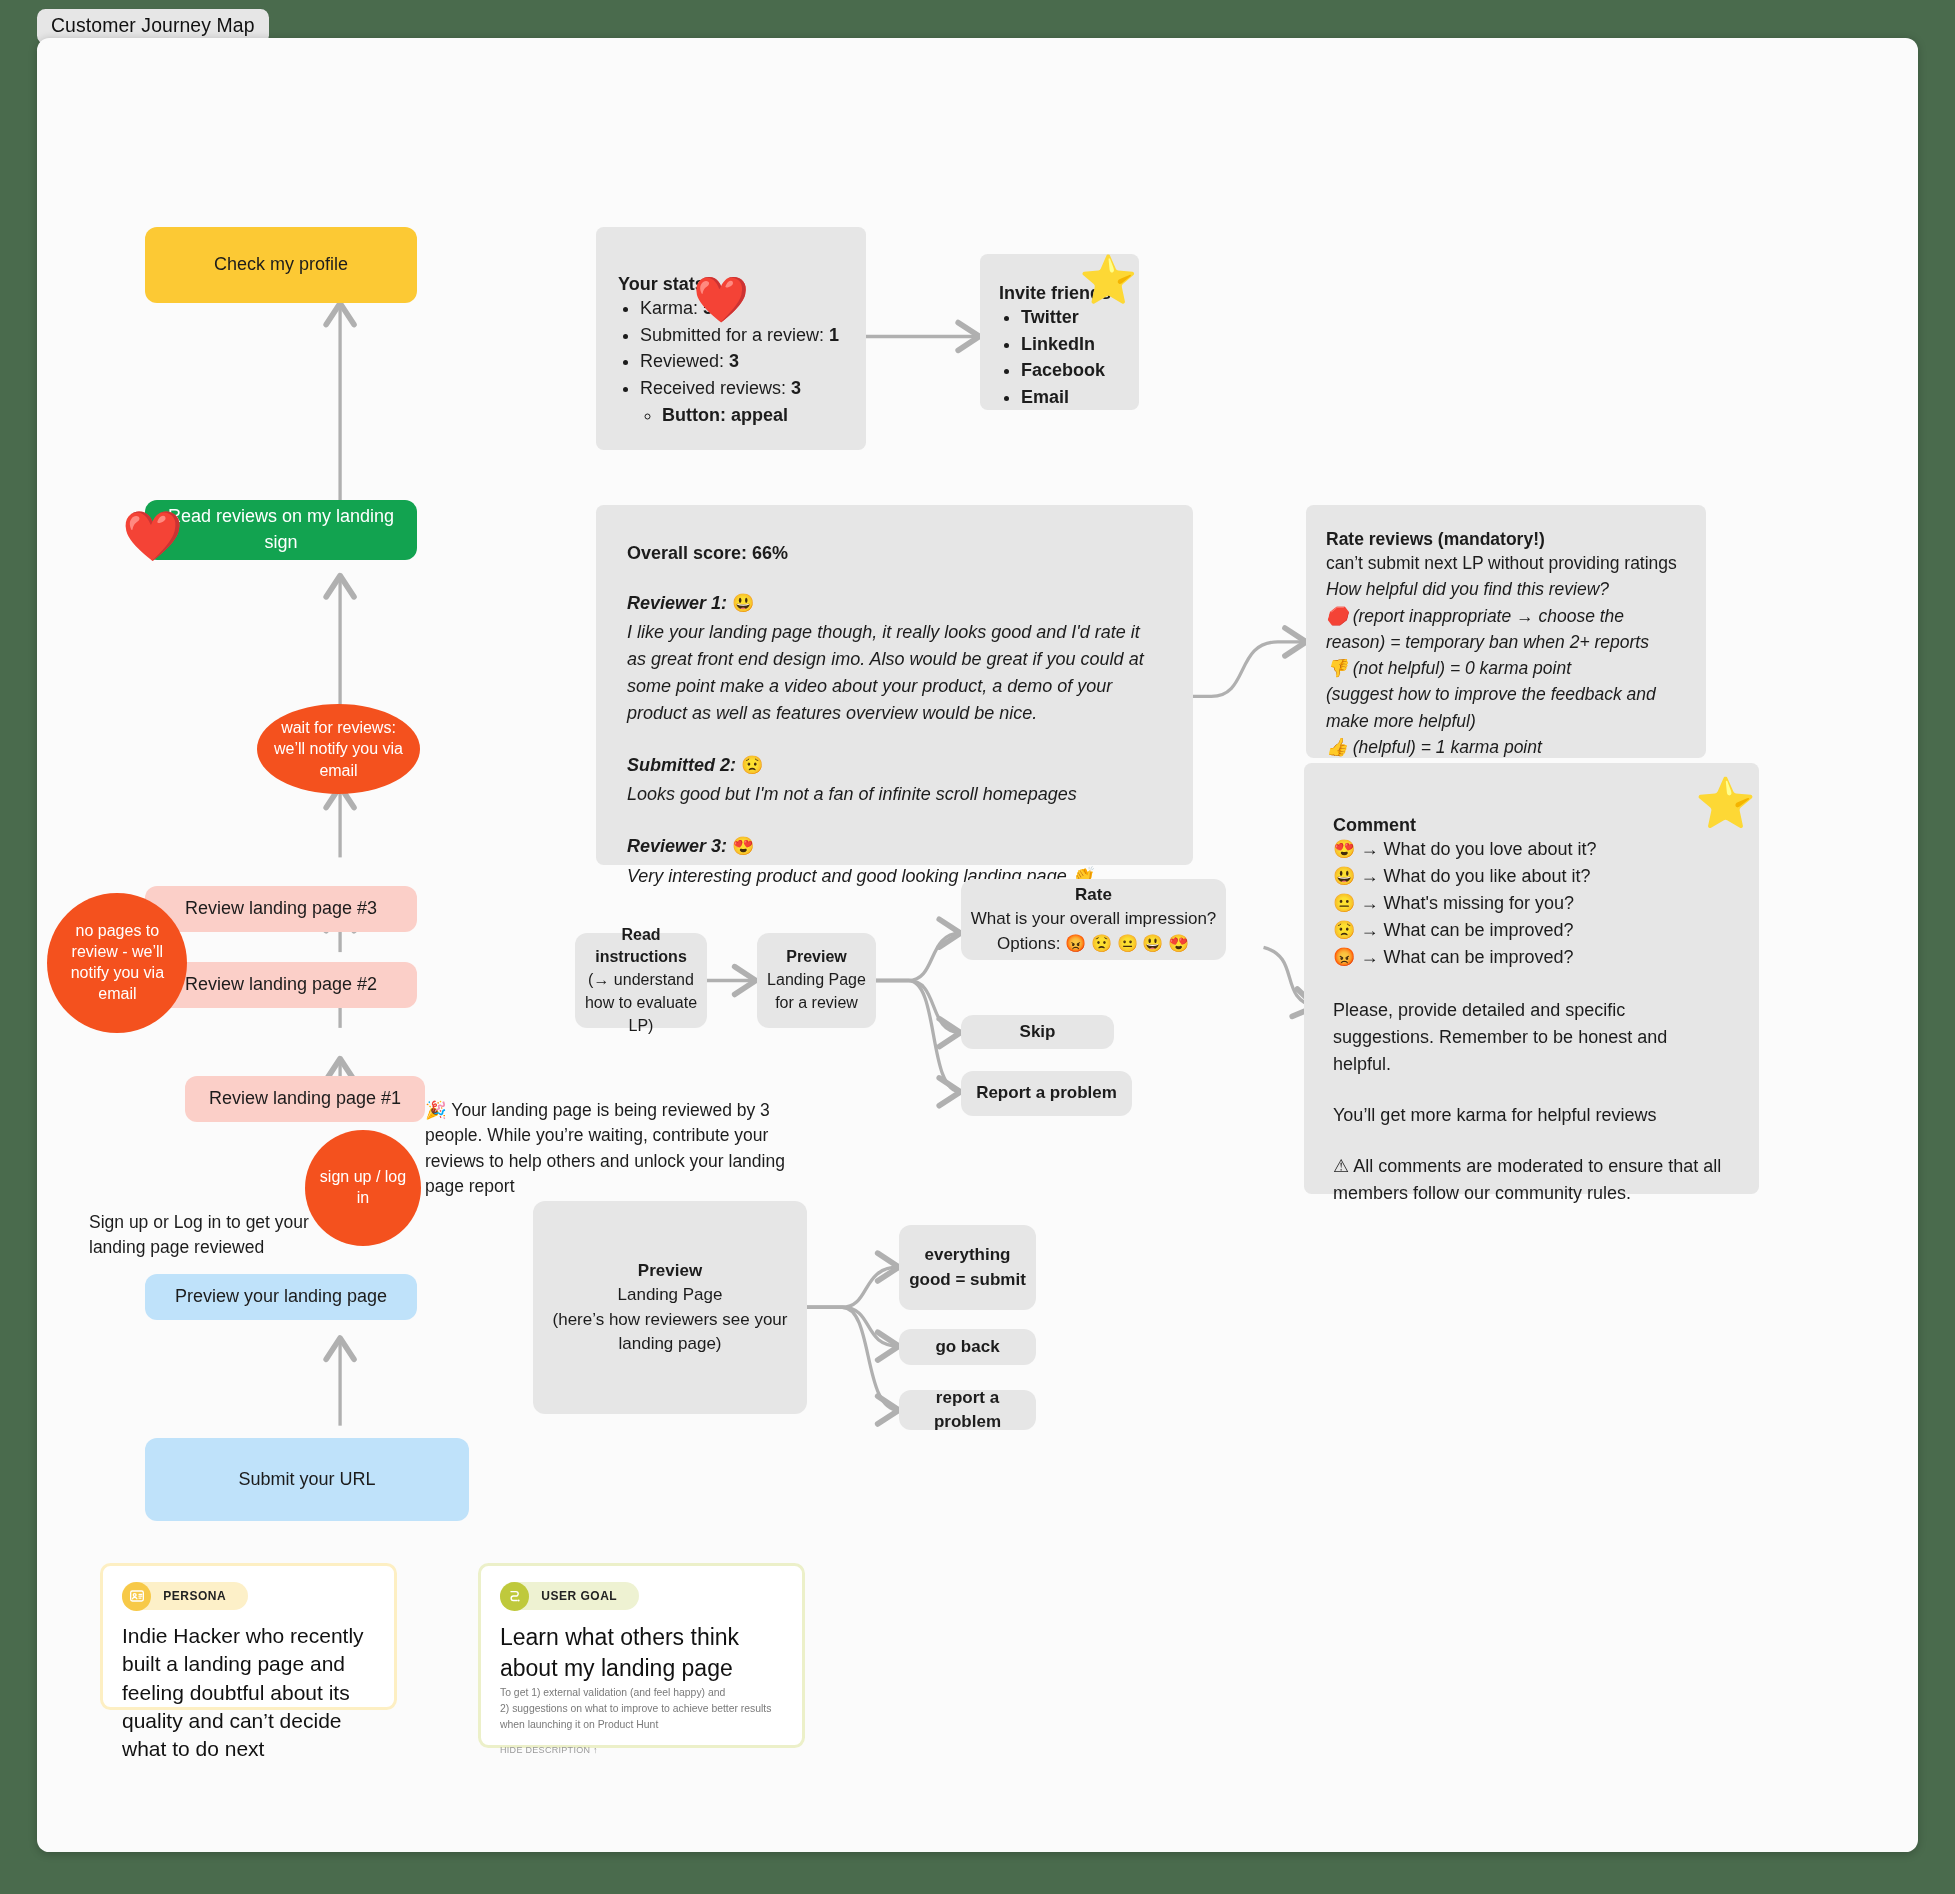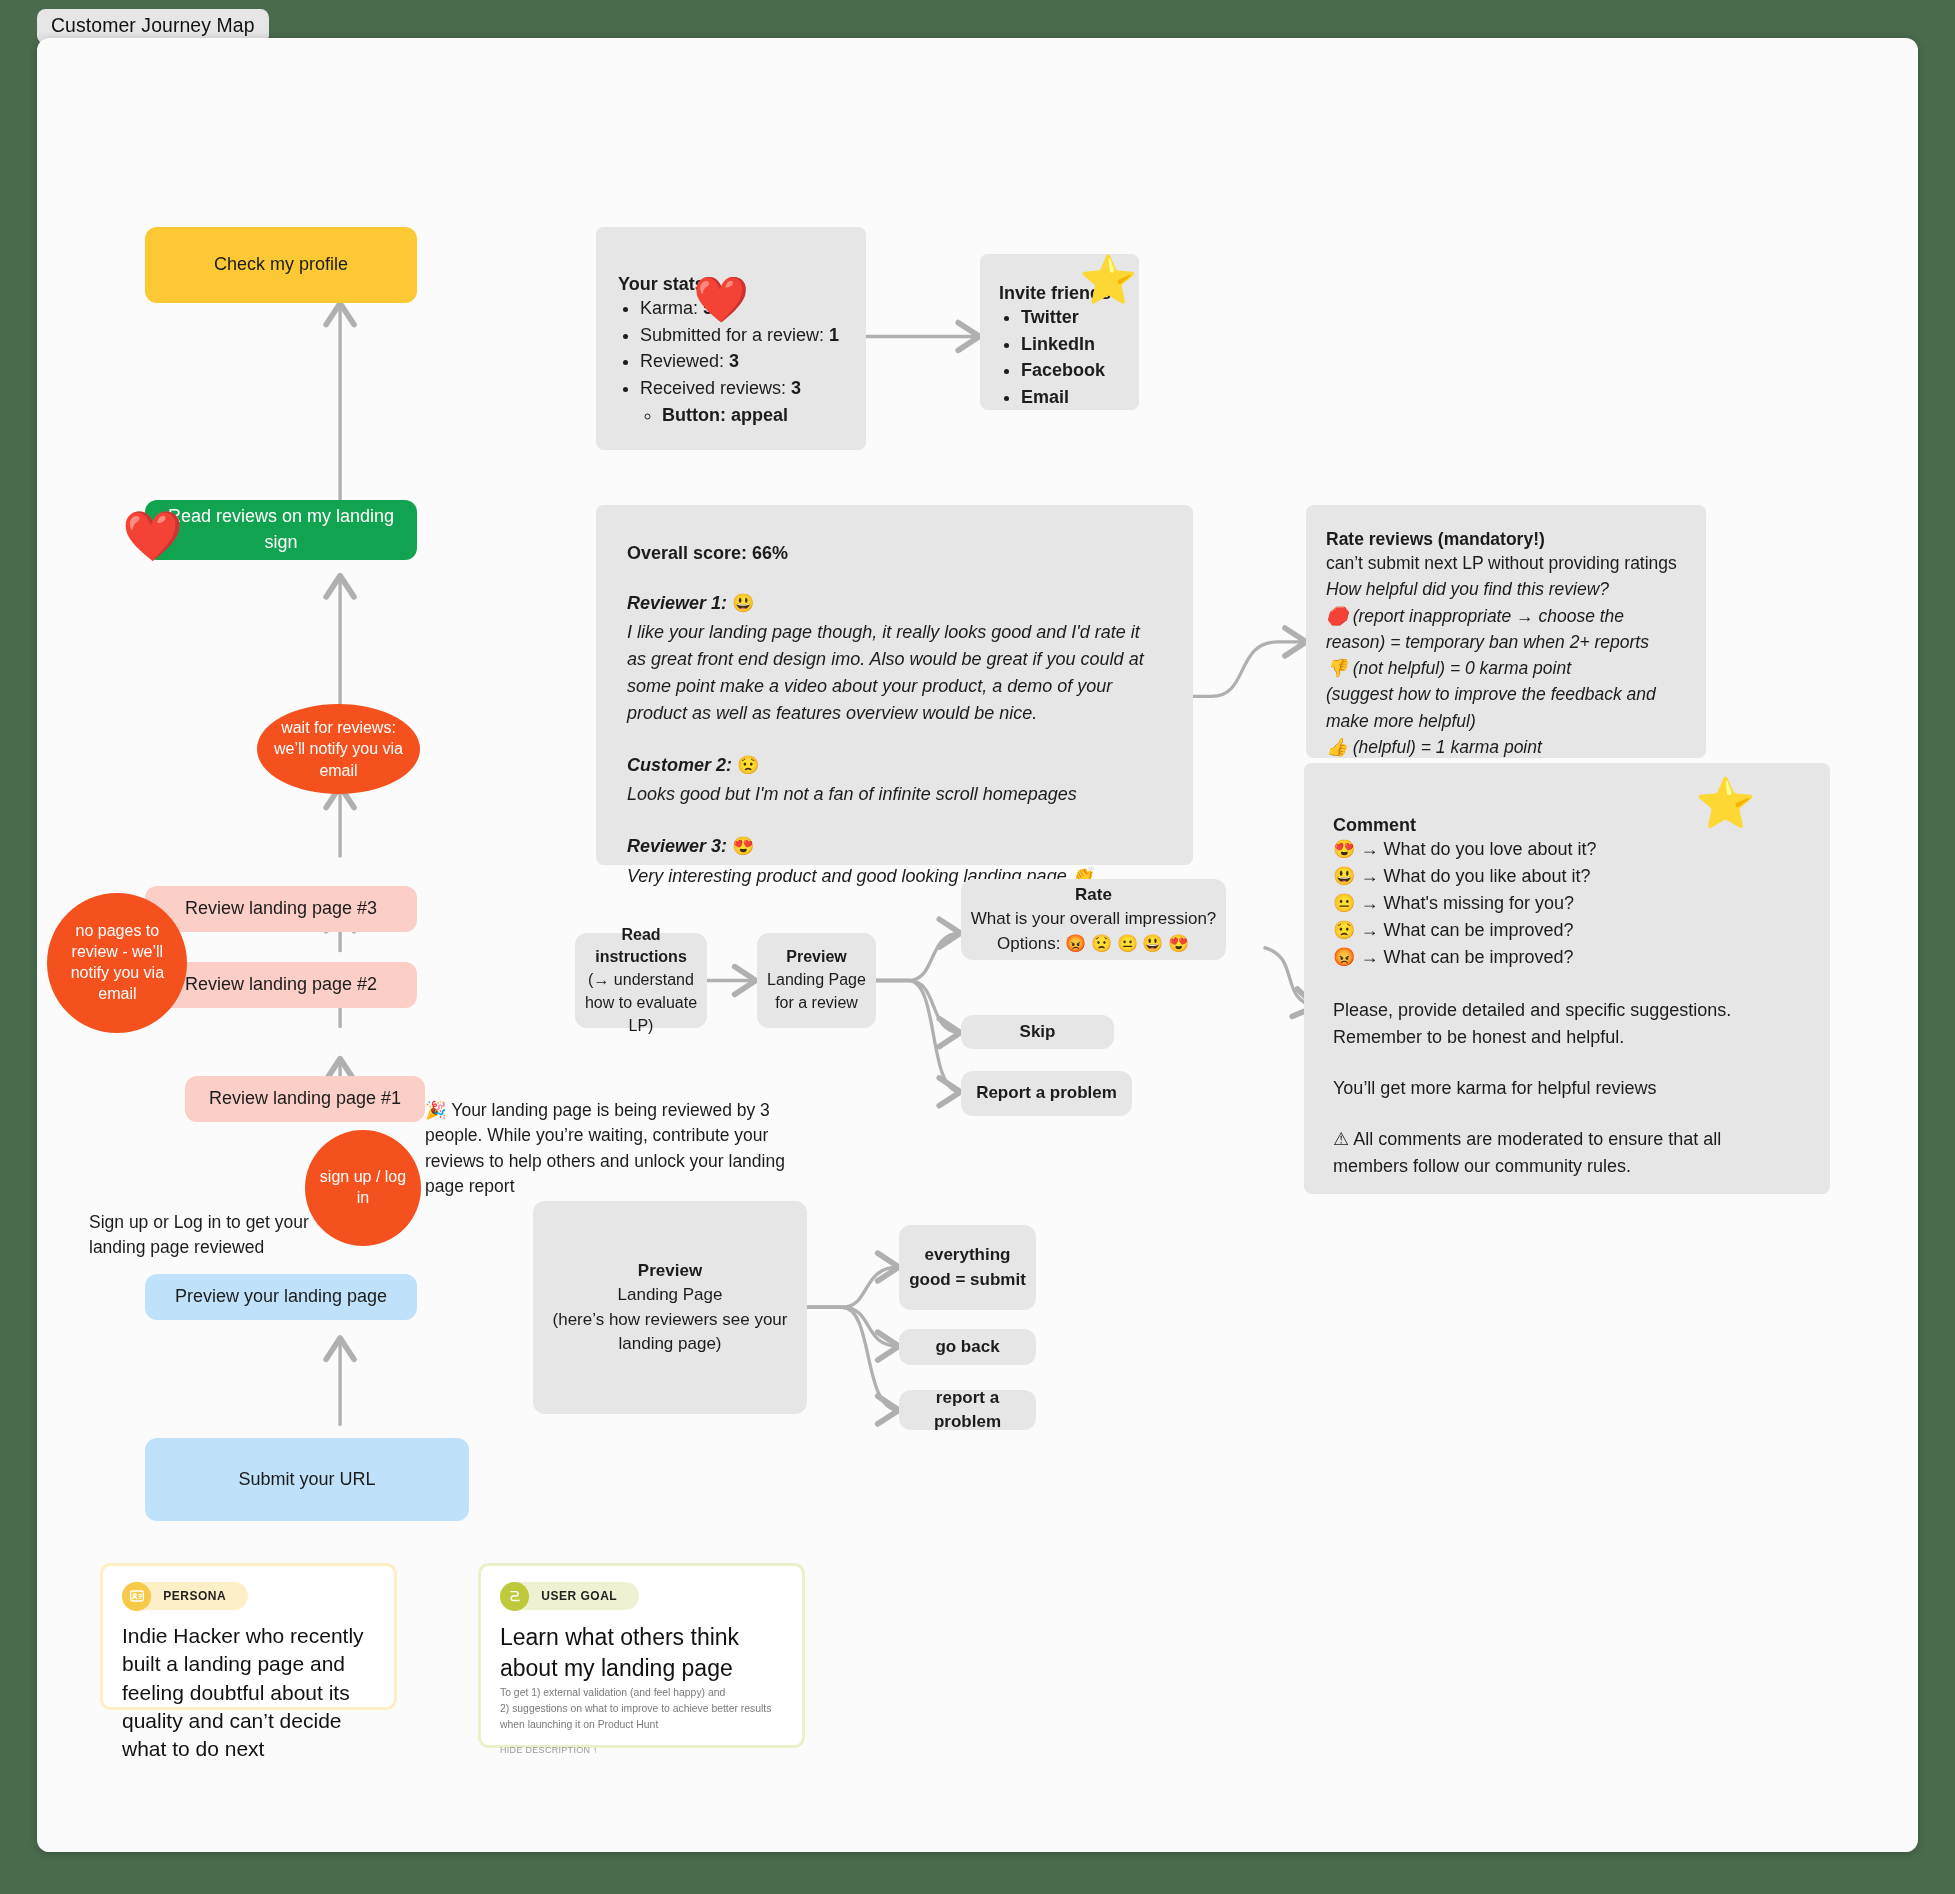--- a/index.html
+++ b/index.html
@@ -257,21 +257,21 @@
       <div style="margin-top:27.5px;">
         <div style="font-size:18px;">
           <span class="bold ital">Reviewer 1:</span>
           <span>😃</span>
         </div>
         <div class="ital" style="font-size:18px; line-height:1.5; margin-top:5.7px;">I like your landing page though, it really looks good and I'd rate it as great front end design imo. Also would be great if you could at some point make a video about your product, a demo of your product as well as features overview would be nice.</div>
       </div>
 
       <div style="margin-top:26.5px;">
         <div style="font-size:18px;">
-          <span class="bold ital">Customer 2:</span>
+          <span class="bold ital">Submitted 2:</span>
           <span>😟</span>
         </div>
         <div class="ital" style="font-size:18px; line-height:1.5; margin-top:5.7px;">Looks good but I'm not a fan of infinite scroll homepages</div>
       </div>
 
       <div style="margin-top:26.5px;">
         <div style="font-size:18px;">
           <span class="bold ital">Reviewer 3:</span>
           <span>😍</span>
         </div>
@@ -282,21 +282,21 @@
     <div class="panel" style="left:1269px; top:467px; width:400px; height:253px; padding:24px 20px 0;">
       <div class="bold" style="font-size:17.5px;">Rate reviews (mandatory!)</div>
       <div style="font-size:17.5px; line-height:1.5;">can’t submit next LP without providing ratings</div>
       <div class="ital" style="font-size:17.5px; line-height:1.5;">How helpful did you find this review?</div>
       <div class="ital" style="font-size:17.5px; line-height:1.5;">🛑 (report inappropriate → choose the reason) = temporary ban when 2+ reports</div>
       <div class="ital" style="font-size:17.5px; line-height:1.5;">👎 (not helpful) = 0 karma point</div>
       <div class="ital" style="font-size:17.5px; line-height:1.5;">(suggest how to improve the feedback and make more helpful)</div>
       <div class="ital" style="font-size:17.5px; line-height:1.5;">👍 (helpful) = 1 karma point</div>
     </div>
 
-    <div class="panel" style="left:1267px; top:725px; width:526px; height:431px; padding:52px 29px 0;">
+    <div class="panel" style="left:1267px; top:725px; width:455px; height:431px; padding:52px 29px 0;">
       <div class="bold" style="font-size:18px;">Comment</div>
 
       <div style="font-size:18px; line-height:1.5;">
         <span>😍</span>
         <span>→ What do you love about it?</span>
       </div>
       <div style="font-size:18px; line-height:1.5;">
         <span>😃</span>
         <span>→ What do you like about it?</span>
       </div>

